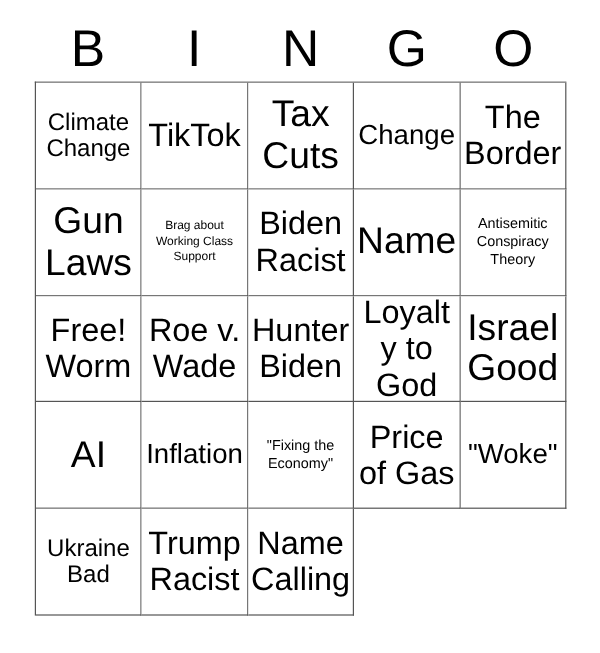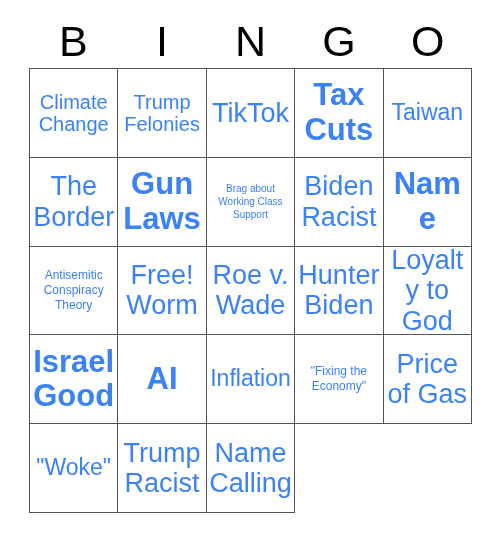--- a/index.html
+++ b/index.html
@@ -69,26 +69,26 @@
     text-align: center;
     padding: 1px 2px;
     overflow: hidden;
     background: #ffffff;
   }
 
   .cell-text {
     display: block;
     width: 100%;
     line-height: 1.12;
-    color: #3b82f6;
+    color: #000000;
     word-wrap: break-word;
   }
 
   
-  .fs-xxl .cell-text { font-size: 31px; font-weight: bold; }
+  .fs-xxl .cell-text { font-size: 31px; }
   .fs-xl  .cell-text { font-size: 27px; }
   .fs-lg  .cell-text { font-size: 23px; }
   .fs-md  .cell-text { font-size: 20px; }
   .fs-sm  .cell-text { font-size: 12px; line-height: 1.25; }
   .fs-xs  .cell-text { font-size: 10px; line-height: 1.3; }
 </style>
 </head>
 <body>
 
 <div id="bingo-card">
@@ -98,31 +98,28 @@
       <div class="header-cell">I</div>
       <div class="header-cell">N</div>
       <div class="header-cell">G</div>
       <div class="header-cell">O</div>
     </div>
 
   <div class="grid">
       <div class="cell fs-md">
         <span class="cell-text">Climate Change</span>
       </div>
-      <div class="cell fs-md">
-        <span class="cell-text">Trump Felonies</span>
-      </div>
       <div class="cell fs-xl">
         <span class="cell-text">TikTok</span>
       </div>
       <div class="cell fs-xxl">
         <span class="cell-text">Tax Cuts</span>
       </div>
       <div class="cell fs-lg">
-        <span class="cell-text">Taiwan</span>
+        <span class="cell-text">Change</span>
       </div>
       <div class="cell fs-xl">
         <span class="cell-text">The Border</span>
       </div>
       <div class="cell fs-xxl">
         <span class="cell-text">Gun Laws</span>
       </div>
       <div class="cell fs-xs">
         <span class="cell-text">Brag about Working Class Support</span>
       </div>
@@ -158,20 +155,23 @@
       </div>
       <div class="cell fs-sm">
         <span class="cell-text">"Fixing the Economy"</span>
       </div>
       <div class="cell fs-xl">
         <span class="cell-text">Price of Gas</span>
       </div>
       <div class="cell fs-lg">
         <span class="cell-text">"Woke"</span>
       </div>
+      <div class="cell fs-md">
+        <span class="cell-text">Ukraine Bad</span>
+      </div>
       <div class="cell fs-xl">
         <span class="cell-text">Trump Racist</span>
       </div>
       <div class="cell fs-xl">
         <span class="cell-text">Name Calling</span>
       </div>
     </div>
 
 </div>
 

